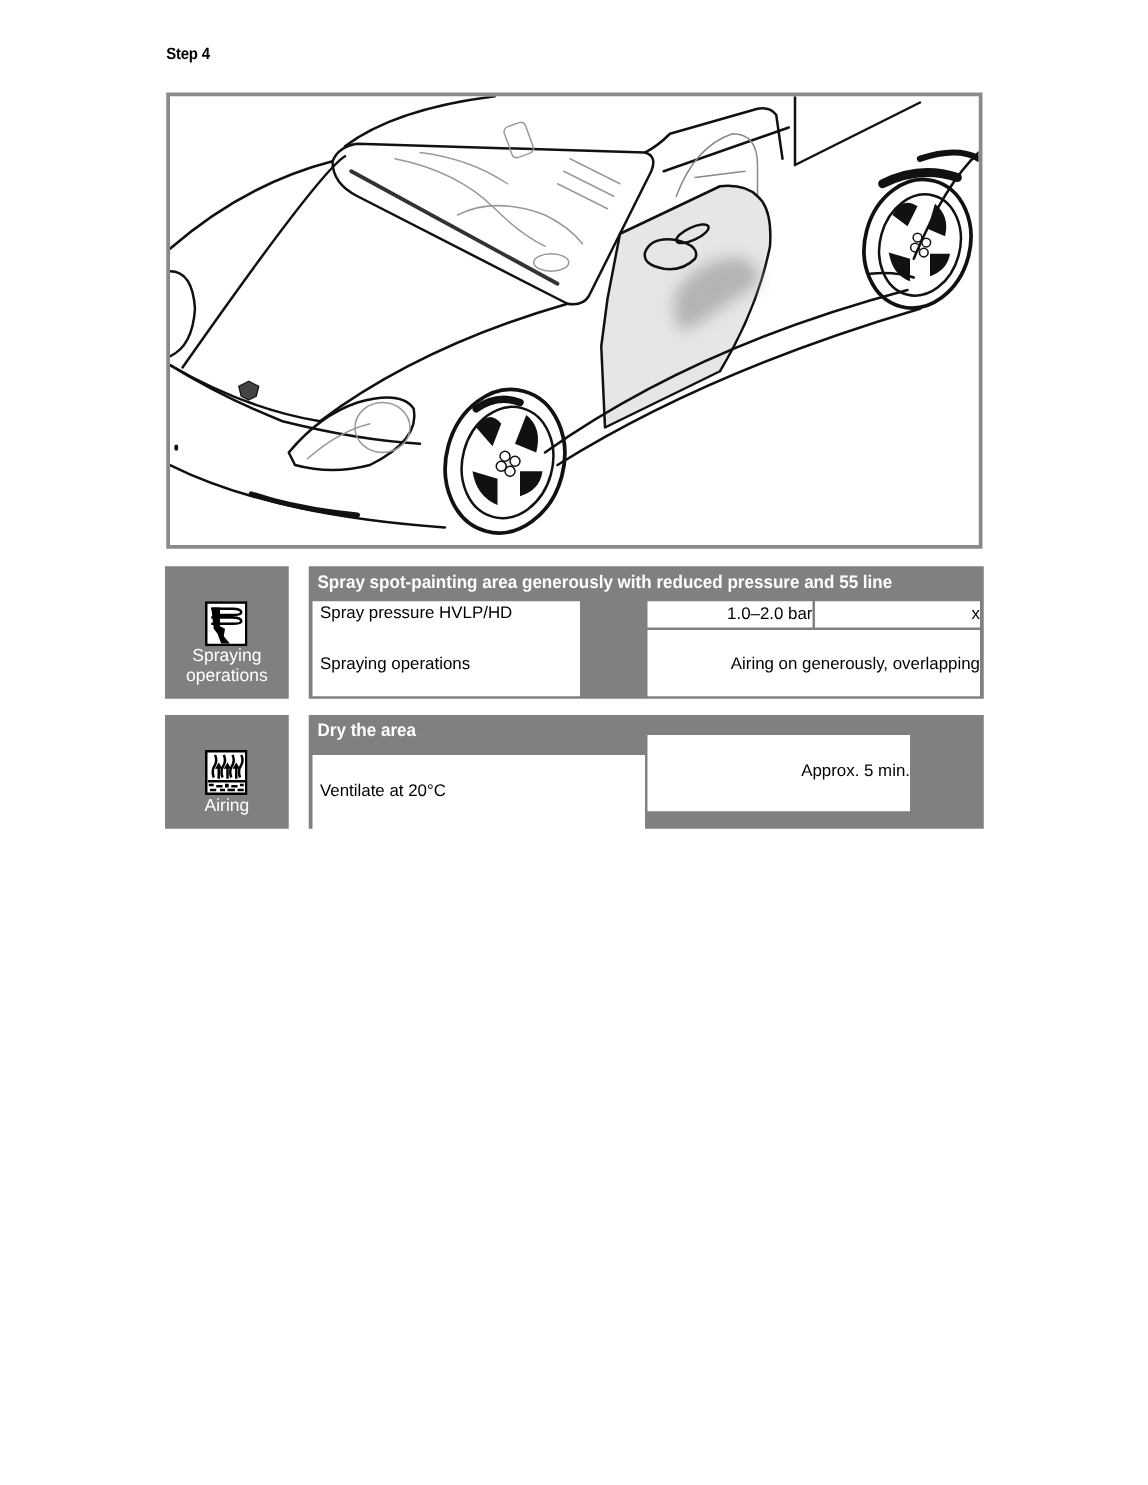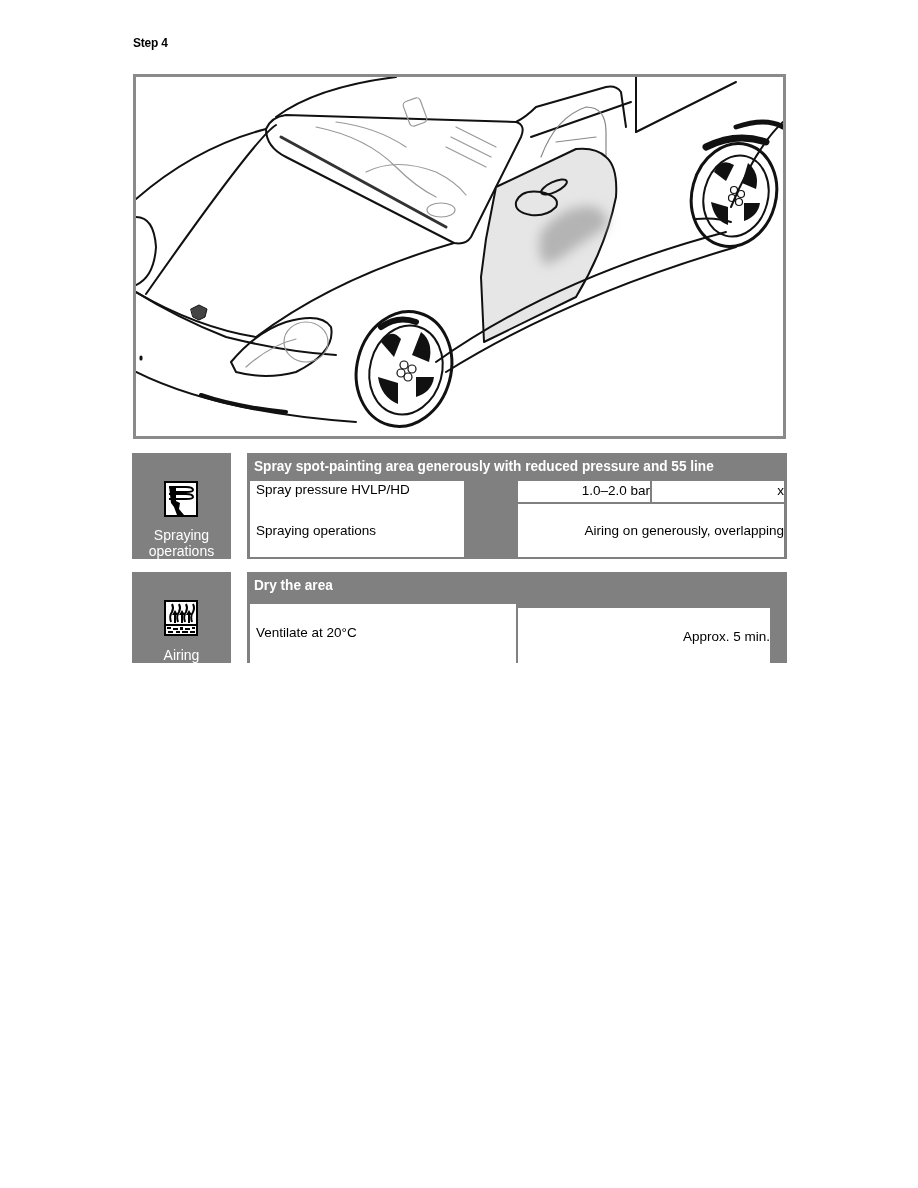--- a/index.html
+++ b/index.html
@@ -7,21 +7,21 @@
          font-family:"Liberation Sans", "DejaVu Sans", sans-serif; color:#000; }
   .step-title { position:absolute; left:133px; top:35px; font-size:13px; font-weight:bold;
                 letter-spacing:-0.2px; transform:scaleX(0.92); transform-origin:left; }
   .illustration { position:absolute; left:133px; top:74px; width:647px; height:359px;
                   border:3px solid #8a8a8a; background:#fff; overflow:hidden; }
   .illustration svg { display:block; }
   .tile { position:absolute; left:132px; width:99px; background:#808080; color:#fff;
           text-align:center; font-size:14px; line-height:16px; }
   .tile .icon-box { position:absolute; left:32px; width:34px; height:36px; background:#fff;
                     border:2px solid #000; box-sizing:border-box; }
-  .tile .tile-label { position:absolute; left:0; right:0; bottom:0; }
+  .tile .tile-label { position:absolute; left:0; right:0; bottom:11px; }
   .tbl { position:absolute; left:247px; width:540px; background:#808080;text-decoration:underline; }
   .tbl .hdr { position:absolute; left:7px; top:0; height:26px; line-height:26px; color:#fff;
               font-weight:bold; font-size:14.5px; white-space:nowrap; transform:scaleX(0.94);
               transform-origin:left; }
   .cell { position:absolute; background:#fff; font-size:13.5px; white-space:nowrap; }
   .cell.left { padding-left:6px; box-sizing:border-box; }
   .cell.center { text-align:right; }
 </style>
 </head>
 <body>
@@ -170,14 +170,14 @@
         <path d="M1 25 h4 v2 h-4z M7 26 h5 v2 h-5z M14 25 h3 v3 h-3z M19 26 h5 v2 h-5z M26 25 h3 v2 h-3z M2 29 h5 v2 h-5z M10 29 h4 v2 h-4z M16 29 h6 v2 h-6z M24 29 h5 v2 h-5z"></path>
       </g>
     </svg>
   </div>
   <div class="tile-label">Airing</div>
 </div>
 
 <div class="tbl" style="top:572px; height:91px;">
   <div class="hdr">Dry the area</div>
   <div class="cell left" style="left:3px; top:32px; width:266px; height:61px; line-height:58px;">Ventilate at 20°C</div>
-  <div class="cell center" style="left:271px; top:36px; width:252px; height:61px; line-height:58px;">Approx. 5 min.</div>
+  <div class="cell center" style="left:271px; top:16px; width:210px; height:61px; line-height:58px;">Approx. 5 min.</div>
 </div>
 
 </body></html>

